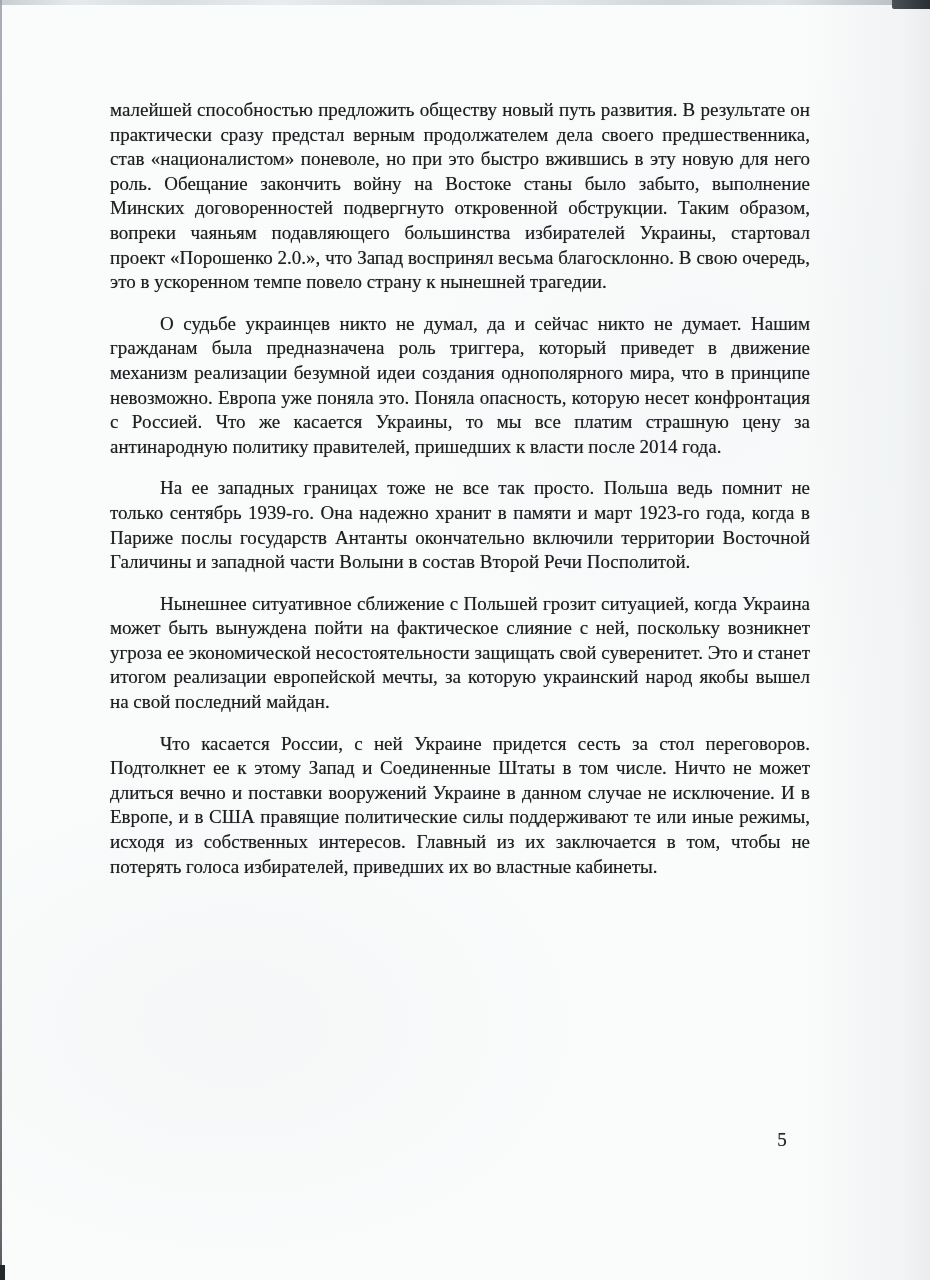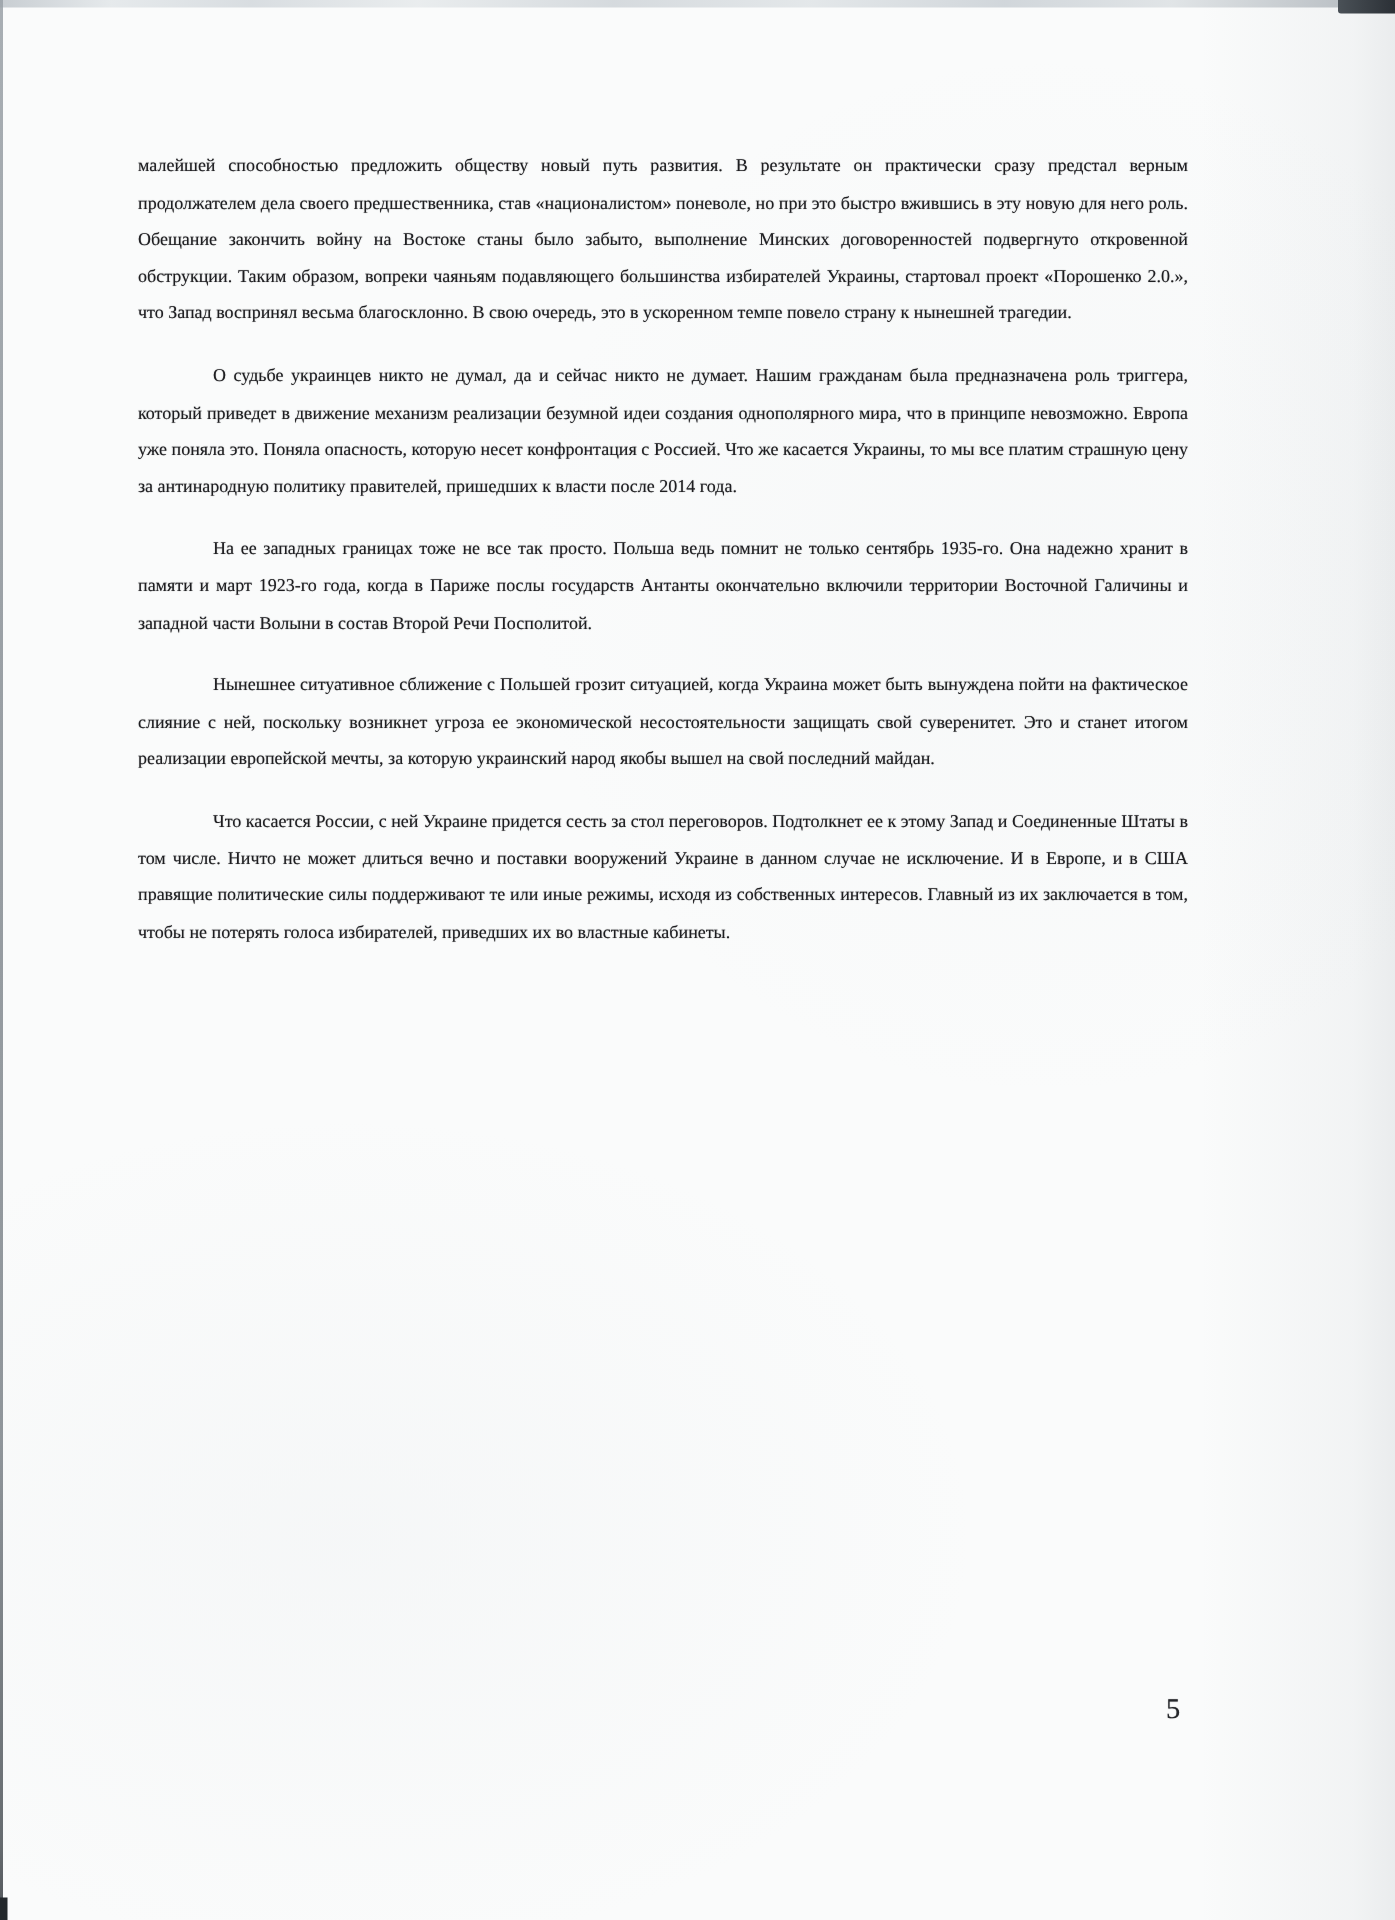--- a/index.html
+++ b/index.html
@@ -50,25 +50,25 @@
   }
   .corner-bottom-left {
     position: absolute;
     bottom: 0; left: 0;
     width: 5px; height: 15px;
     background: #23282c;
   }
   
   .text-block {
     position: absolute;
-    left: 92px;
+    left: 110px;
     top: 98px;
     width: 700px;
     color: #1e1e21;
-    font-size: 12px;
+    font-size: 19px;
     line-height: 24.6px;
     text-align: justify;
     text-shadow: 0 0 0.7px rgba(30,30,33,0.55);
   }
   .text-block p {
     margin: 0 0 17px 0;
     text-indent: 50px;
   }
   .text-block p.no-indent {
     text-indent: 0;
@@ -90,20 +90,20 @@
 <div class="page">
 
   <div class="edge-top"></div>
   <div class="corner-top-right"></div>
   <div class="edge-left"></div>
   <div class="corner-bottom-left"></div>
 
   <main class="text-block">
     <p class="no-indent">малейшей способностью предложить обществу новый путь развития. В результате он практически сразу предстал верным продолжателем дела своего предшественника, став «националистом» поневоле, но при это быстро вжившись в эту новую для него роль. Обещание закончить войну на Востоке станы было забыто, выполнение Минских договоренностей подвергнуто откровенной обструкции. Таким образом, вопреки чаяньям подавляющего большинства избирателей Украины, стартовал проект «Порошенко 2.0.», что Запад воспринял весьма благосклонно. В свою очередь, это в ускоренном темпе повело страну к нынешней трагедии.</p>
     <p>О судьбе украинцев никто не думал, да и сейчас никто не думает. Нашим гражданам была предназначена роль триггера, который приведет в движение механизм реализации безумной идеи создания однополярного мира, что в принципе невозможно. Европа уже поняла это. Поняла опасность, которую несет конфронтация с Россией. Что же касается Украины, то мы все платим страшную цену за антинародную политику правителей, пришедших к власти после 2014 года.</p>
-    <p>На ее западных границах тоже не все так просто. Польша ведь помнит не только сентябрь 1935-го. Она надежно хранит в памяти и март 1923-го года, когда в Париже послы государств Антанты окончательно включили территории Восточной Галичины и западной части Волыни в состав Второй Речи Посполитой.</p>
+    <p>На ее западных границах тоже не все так просто. Польша ведь помнит не только сентябрь 1939-го. Она надежно хранит в памяти и март 1923-го года, когда в Париже послы государств Антанты окончательно включили территории Восточной Галичины и западной части Волыни в состав Второй Речи Посполитой.</p>
     <p>Нынешнее ситуативное сближение с Польшей грозит ситуацией, когда Украина может быть вынуждена пойти на фактическое слияние с ней, поскольку возникнет угроза ее экономической несостоятельности защищать свой суверенитет. Это и станет итогом реализации европейской мечты, за которую украинский народ якобы вышел на свой последний майдан.</p>
     <p>Что касается России, с ней Украине придется сесть за стол переговоров. Подтолкнет ее к этому Запад и Соединенные Штаты в том числе. Ничто не может длиться вечно и поставки вооружений Украине в данном случае не исключение. И в Европе, и в США правящие политические силы поддерживают те или иные режимы, исходя из собственных интересов. Главный из их заключается в том, чтобы не потерять голоса избирателей, приведших их во властные кабинеты.</p>
   </main>
 
   <div class="page-number">5</div>
 
 </div>
 
 </body></html>

